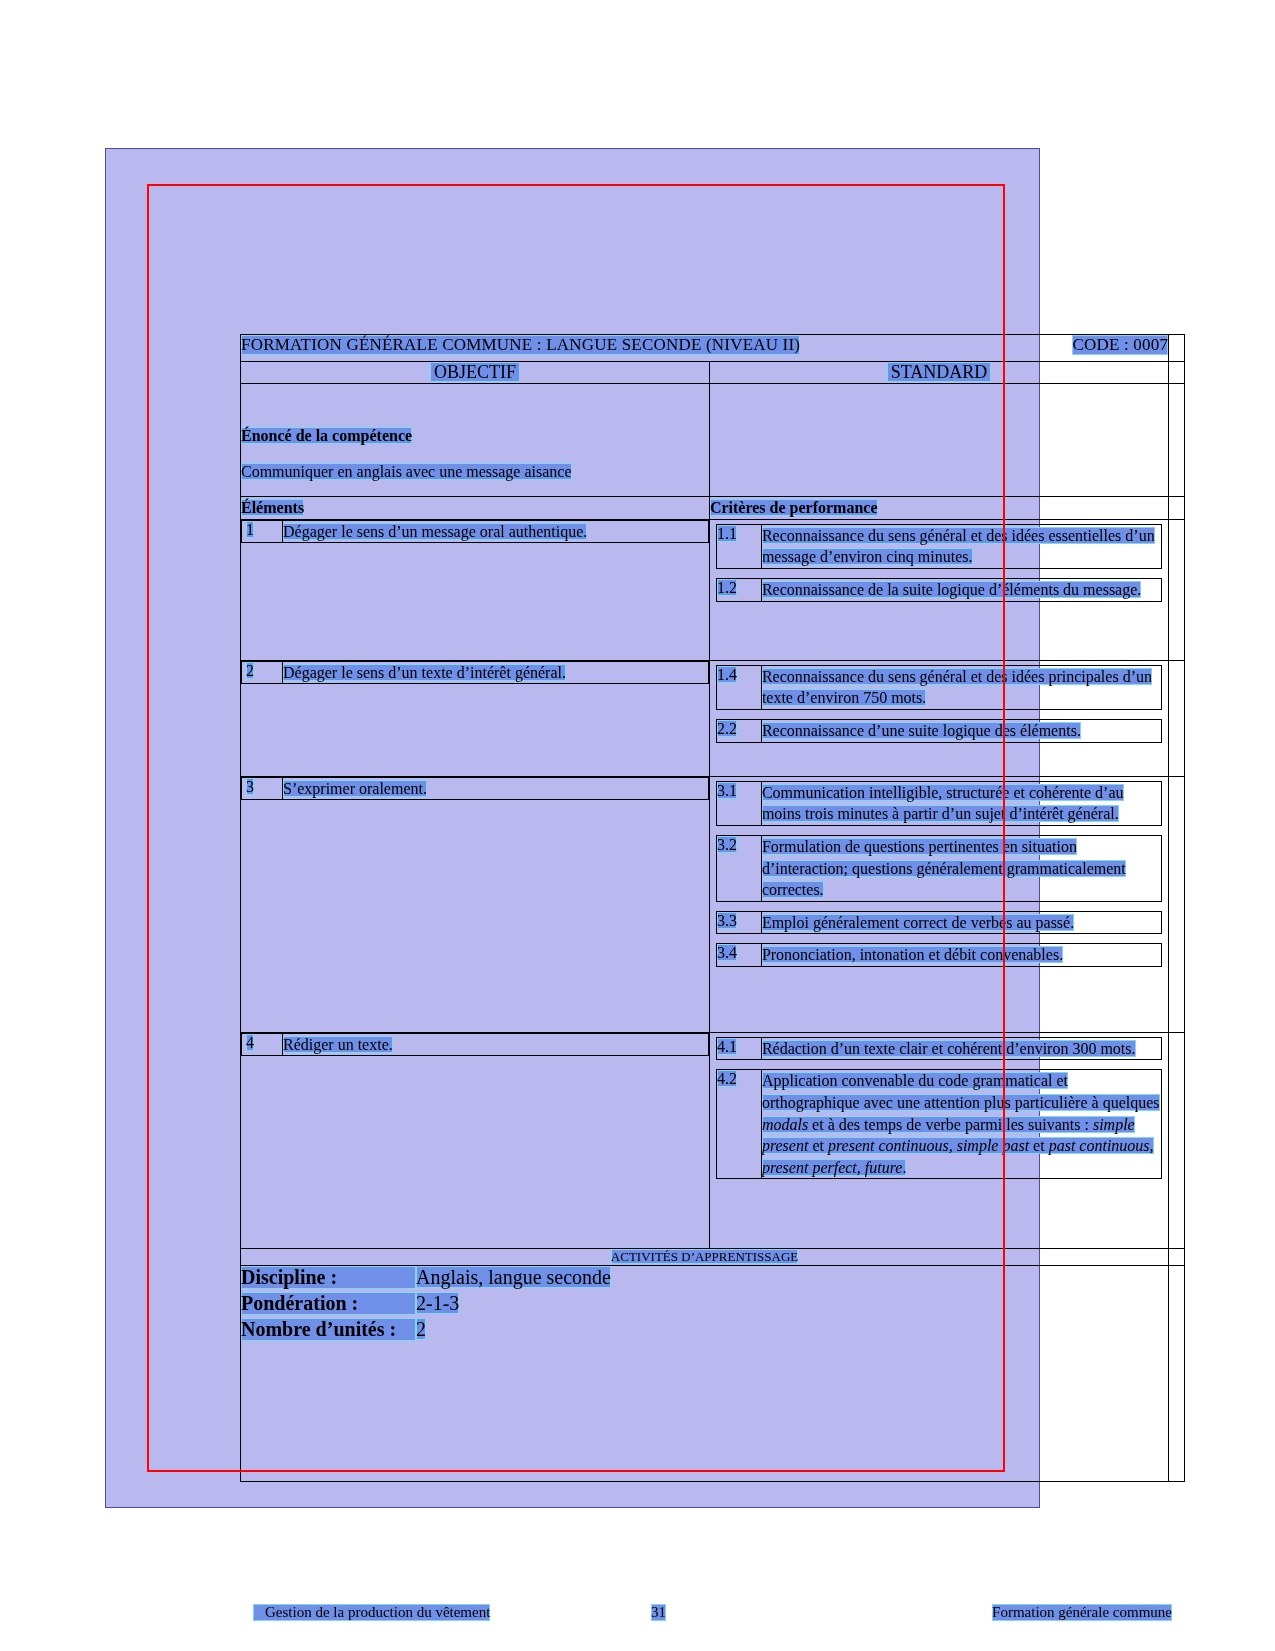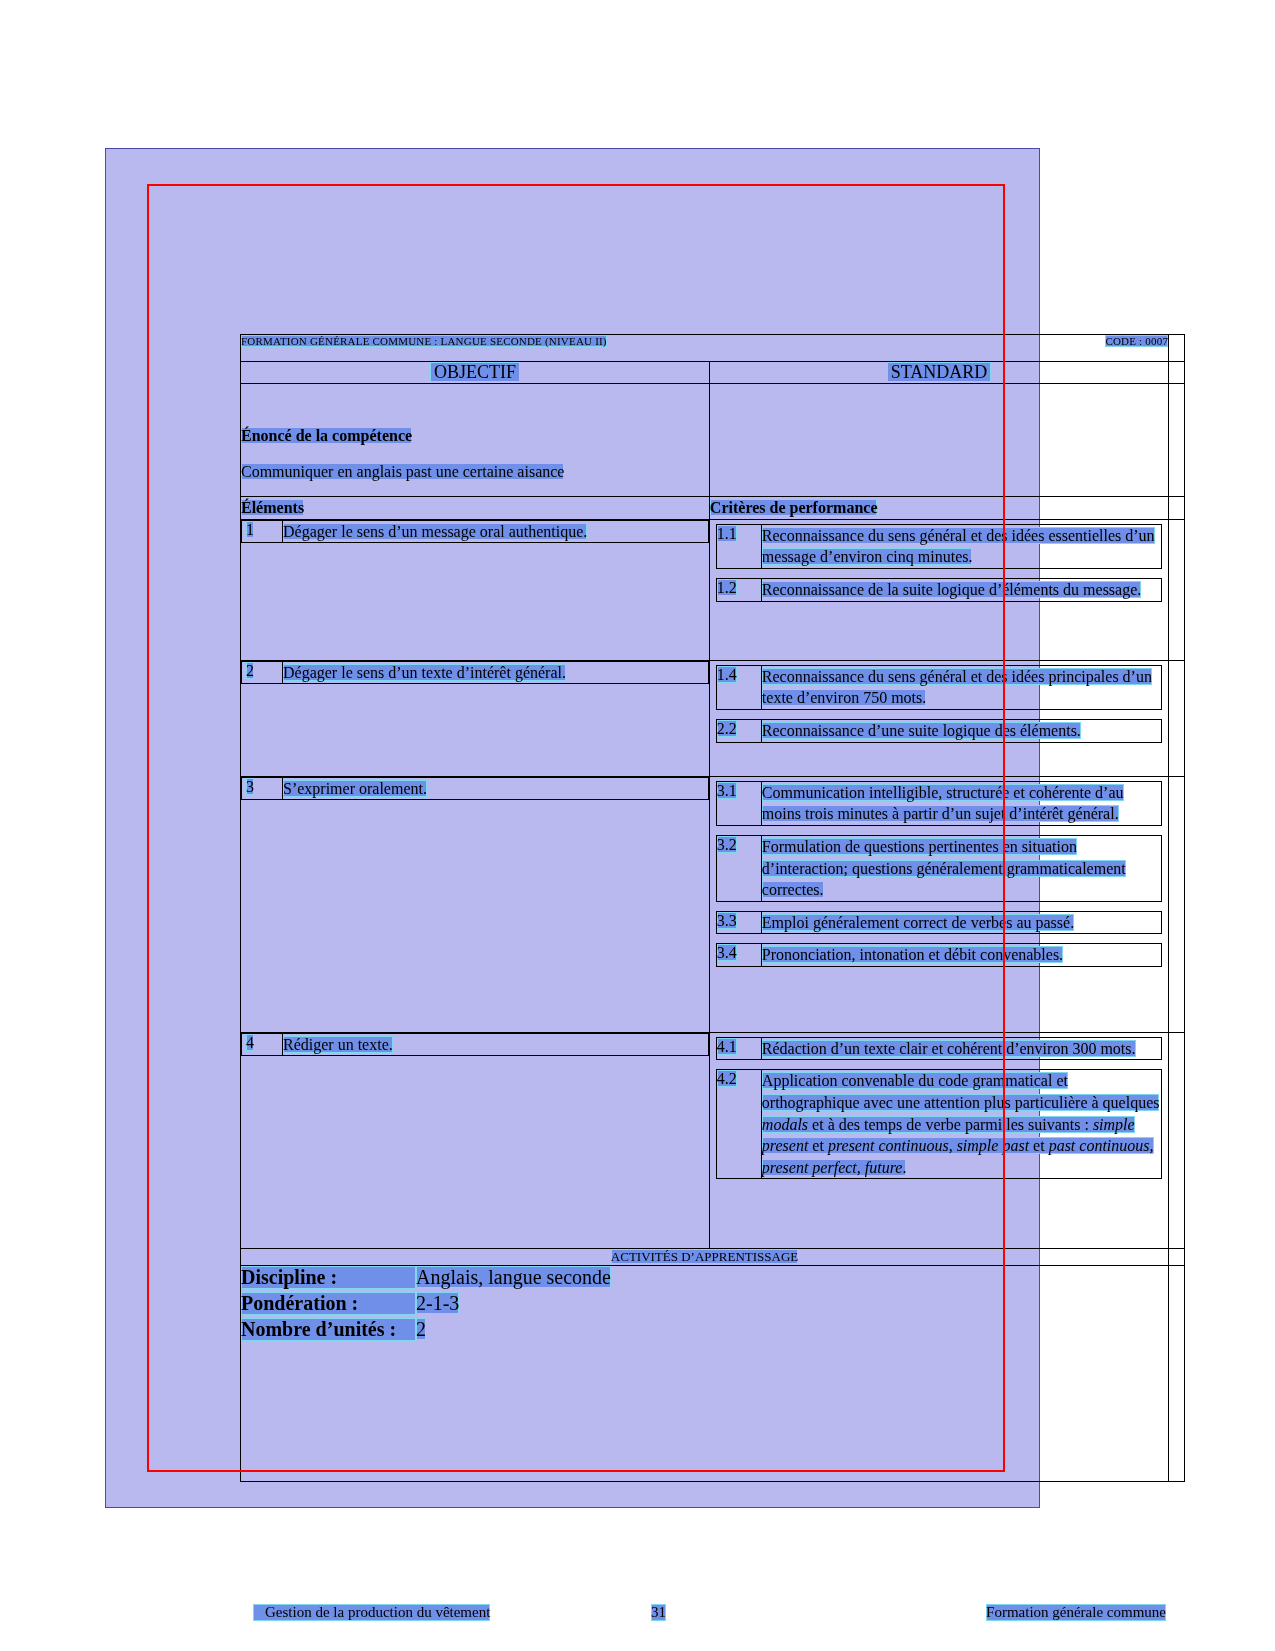--- a/index.html
+++ b/index.html
@@ -55,21 +55,21 @@
   }
   .sel {
     background: #6f8fe8;
     box-shadow: 0 0 0 1px #7fd8f0 inset;
   }
   .hdr-row td {
     height: 26px;
   }
   .title-cell {
     padding: 3px 6px 3px 8px;
-    font-size: 11px;
+    font-size: 17px;
     letter-spacing: 0.2px;
     white-space: nowrap;
   }
   .title-left { display: inline-block; }
   .title-right { float: right; }
 
   .colhdr {
     text-align: center;
     font-size: 18px;
     padding: 4px 0 5px 0;
@@ -149,21 +149,21 @@
   #footer {
     position: absolute;
     left: 147px;
     top: 1455px;
     width: 928px;
     font-size: 15px;
     z-index: 20;
   }
   #footer .f-left { position: absolute; left: 0; top: 0; padding-left: 12px; }
   #footer .f-center { position: absolute; left: 398px; top: 0; }
-  #footer .f-right { position: absolute; right: 15px; top: 0; }
+  #footer .f-right { position: absolute; right: 9px; top: 0; }
 </style>
 </head>
 <body>
 
 <div id="page-sheet">
 
   <table id="doc-table">
     <tbody>
         <tr class="hdr-row">
       <td class="title-cell" colspan="2">
@@ -183,21 +183,21 @@
       <td class="narrow-col"></td>
     </tr>
 
     <tr>
       <td class="cell-pad">
         <div class="bold">
           <span class="sel">Énoncé de la compétence</span>
         </div>
         <div class="spacer-line"></div>
         <div>
-          <span class="sel">Communiquer en anglais past une certaine aisance</span>
+          <span class="sel">Communiquer en anglais avec une message aisance</span>
         </div>
         <div class="spacer-line"></div>
       </td>
       <td></td>
       <td class="narrow-col"></td>
     </tr>
 
     <tr>
       <td class="cell-pad bold">
         <span class="sel">Éléments</span>

